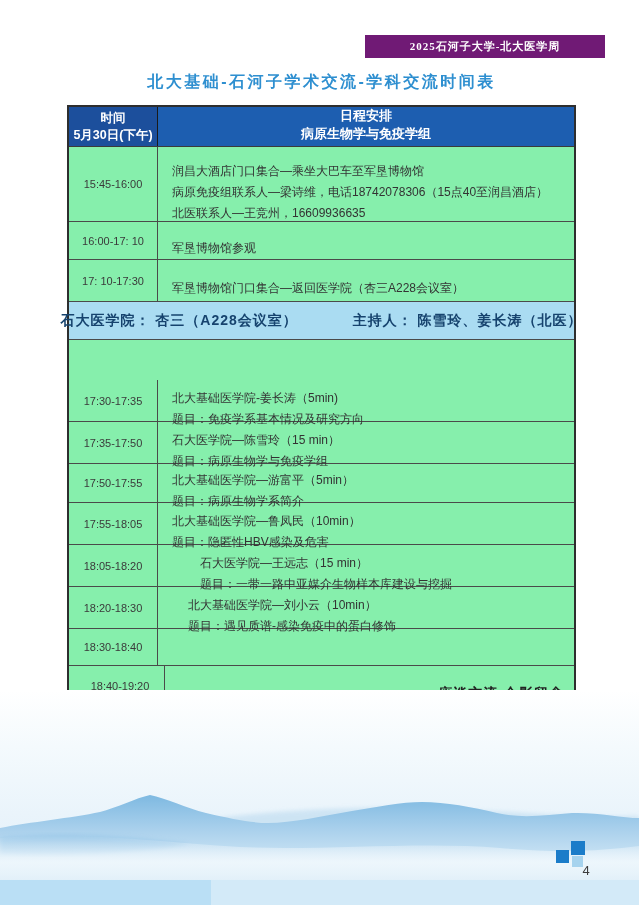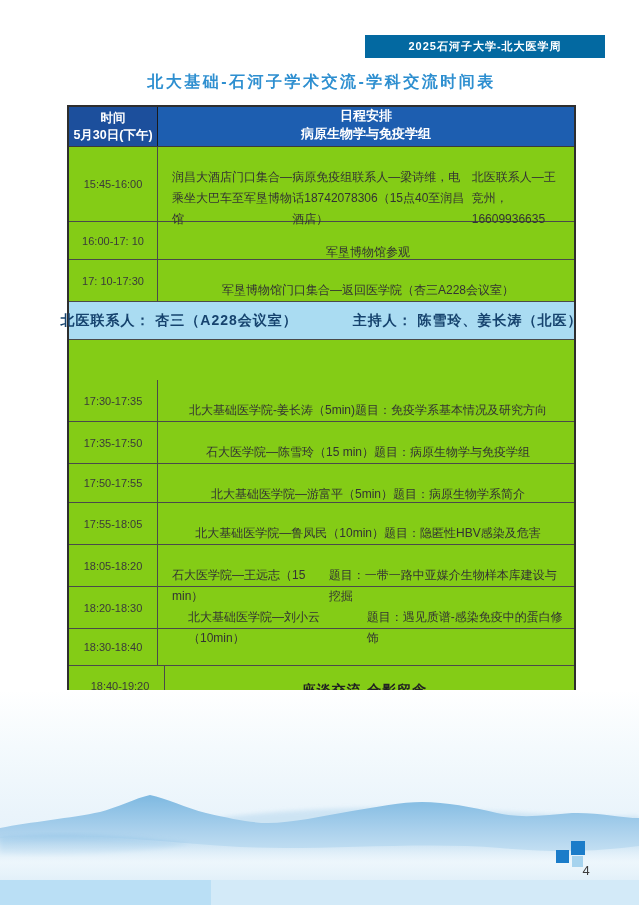--- a/index.html
+++ b/index.html
@@ -7,56 +7,56 @@
   body {
     font-family:"Liberation Sans","DejaVu Sans",sans-serif;
     background:#ffffff; position:relative; overflow:hidden;
     color:#333;
   }
   .page { position:absolute; inset:0; width:639px; height:905px; background:#fff; }
 
   
   .top-bar {
     position:absolute; left:365px; top:35px; width:240px; height:23px;
-    background:#0369a1; color:#ffffff; font-size:11px; font-weight:bold;
-    display:flex; align-items:center; justify-content:center; letter-spacing:1px;
+    background:#701a75; color:#ffffff; font-size:11px; font-weight:bold;
+    display:flex; align-items:center; justify-content:center; letter-spacing:1px;font-family:Liberation Serif, serif;
   }
 
   
   .title {
     position:absolute; left:67px; top:70px; width:509px; height:24px;
     color:#2e8fd0; font-size:16px; font-weight:bold; letter-spacing:2.5px;
     display:flex; align-items:center; justify-content:center; white-space:pre;
   }
 
   
   .sched-table {
     position:absolute; left:67px; top:105px; width:509px;
-    border:2px solid #2e2e2e; background:#84cc16;
+    border:2px solid #2e2e2e; background:#86efac;
   }
   .thead { display:flex; height:40px; border-bottom:1px solid #3a3a3a; }
   .th-time {
     width:89px; background:#1c4f9c; color:#fff; border-right:1px solid #1a1a1a;
     display:flex; flex-direction:column; align-items:center; justify-content:center;
     font-size:12.5px; font-weight:bold; line-height:17px;
   }
   .th-main {
     flex:1; background:#1d5eb0; color:#fff;
     display:flex; flex-direction:column; align-items:center; justify-content:flex-start;
     font-size:13px; font-weight:bold; line-height:18px;
   }
   .trow { display:flex; border-bottom:1px solid #4a4a4a; }
   .trow:last-child { border-bottom:none;margin-left:7px; }
   .td-time {
     width:89px; border-right:1px solid #4a4a4a; flex:none;
     display:flex; align-items:center; justify-content:center;
     font-size:11px; color:#3a3a3a; white-space:pre;
   }
   .td-content {
-    flex:1; display:flex; justify-content:center;
+    flex:1; display:flex; flex-direction:column; justify-content:center;
     padding:20px 10px 4px 14px; font-size:12px; color:#333; line-height:21px;
   }
   .td-content.center { align-items:flex-end; padding-left:0; font-size:14px; font-weight:bold; color:#222; letter-spacing:1px; }
   .banner-row {
     display:flex; align-items:center; justify-content:center; gap:55px;
     background:#aadcf2; border-bottom:1px solid #4a4a4a;
     color:#16436e; font-size:14px; font-weight:bold; letter-spacing:1px;
   }
   .banner-row span { white-space:pre; }
 
@@ -118,21 +118,21 @@
             <div>军垦博物馆参观</div>
           </div>
         </div>
         <div class="trow" style="height: 42px;">
           <div class="td-time">17: 10-17:30</div>
           <div class="td-content">
             <div>军垦博物馆门口集合—返回医学院（杏三A228会议室）</div>
           </div>
         </div>
         <div class="banner-row" style="height: 38px;">
-          <span>北医联系人： 杏三（A228会议室）</span>
+          <span>石大医学院： 杏三（A228会议室）</span>
           <span>主持人： 陈雪玲、姜长涛（北医）</span>
         </div>
         <div class="trow" style="height: 42px; margin-top: 40px;">
           <div class="td-time">17:30-17:35</div>
           <div class="td-content">
             <div>北大基础医学院-姜长涛（5min)</div>
             <div>题目：免疫学系基本情况及研究方向</div>
           </div>
         </div>
         <div class="trow" style="height: 42px;">
@@ -149,21 +149,21 @@
             <div>题目：病原生物学系简介</div>
           </div>
         </div>
         <div class="trow" style="height: 42px;">
           <div class="td-time">17:55-18:05</div>
           <div class="td-content">
             <div>北大基础医学院—鲁凤民（10min）</div>
             <div>题目：隐匿性HBV感染及危害</div>
           </div>
         </div>
-        <div class="trow" style="height: 42px;">
+        <div class="trow" style="height: 42px; gap: 28px;">
           <div class="td-time">18:05-18:20</div>
           <div class="td-content">
             <div>石大医学院—王远志（15 min）</div>
             <div>题目：一带一路中亚媒介生物样本库建设与挖掘</div>
           </div>
         </div>
         <div class="trow" style="height: 42px; gap: 16px;">
           <div class="td-time">18:20-18:30</div>
           <div class="td-content">
             <div>北大基础医学院—刘小云（10min）</div>

